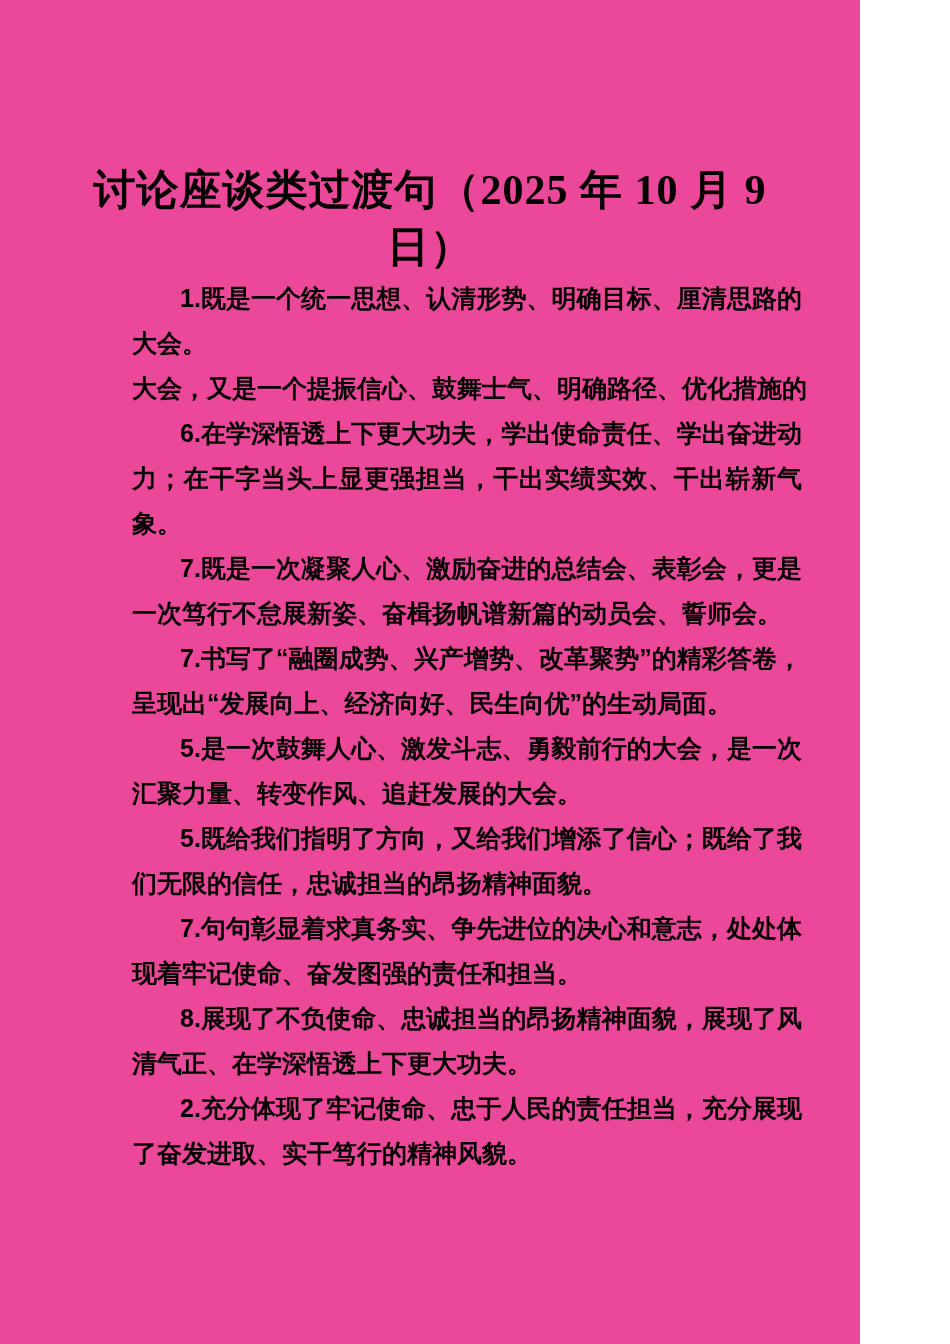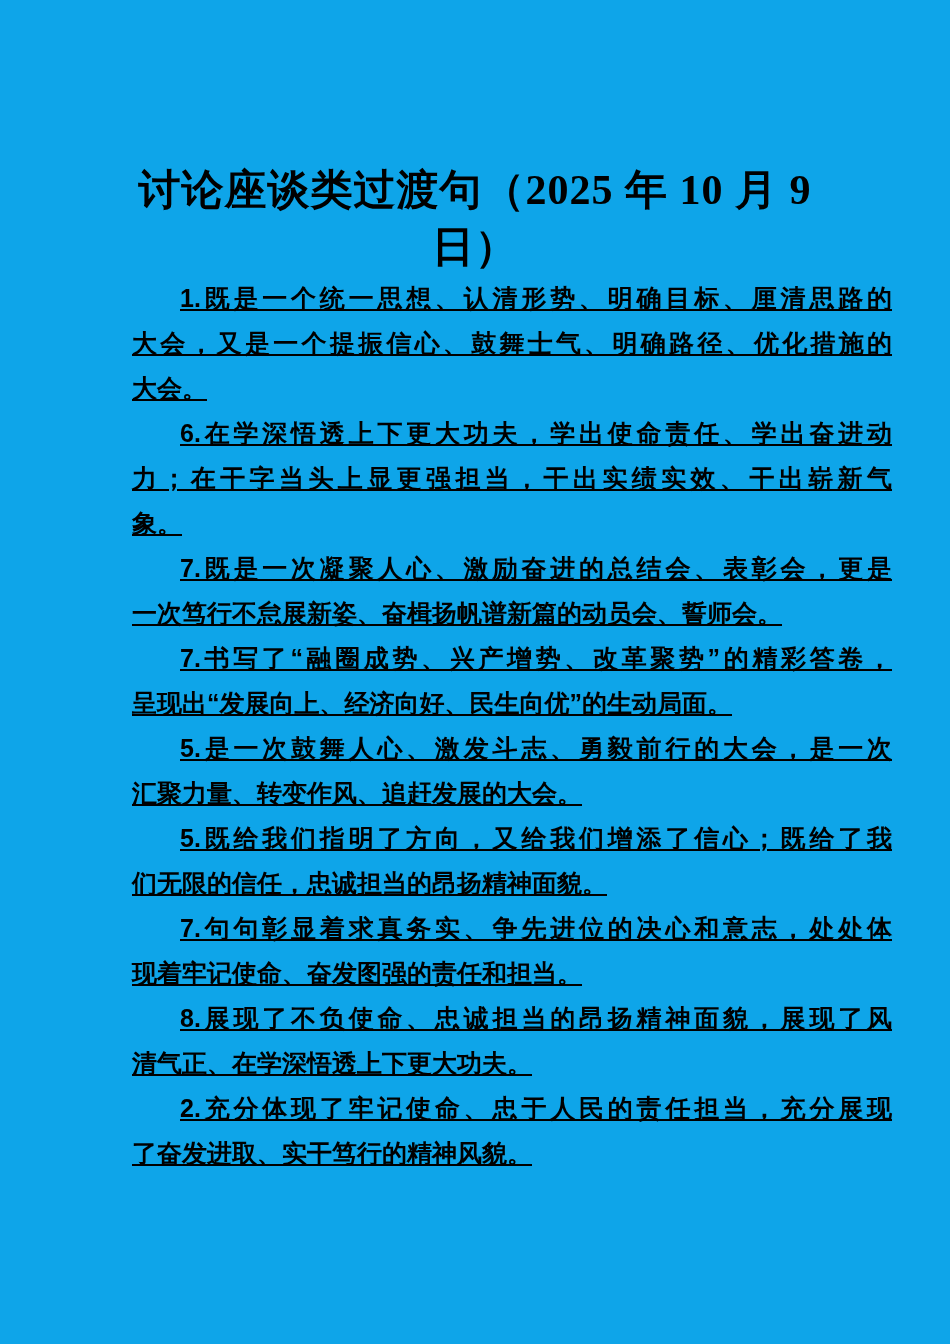--- a/index.html
+++ b/index.html
@@ -1,21 +1,21 @@
 <!DOCTYPE html>
 <html><head>
 <meta charset="utf-8">
 <style>
   html, body { margin: 0; padding: 0; }
   body { background: #ffffff; }
   .page {
     position: relative;
-    width: 950px;
+    width: 860px;
     height: 1344px;
-    background: #0ea5e9;
+    background: #ec4899;
     box-sizing: border-box;
     padding-top: 162px;
     overflow: hidden;
     color: #000000;
   }
   .title {
     margin: 0;
     text-align: center;
     font-family: "Liberation Serif", "DejaVu Serif", serif;
     font-weight: 700;
@@ -25,21 +25,20 @@
     color: #000000;
   }
   .doc-body {
     margin-top: 0;
     padding: 0 58px 0 132px;
     font-family: "Liberation Sans", "DejaVu Sans", sans-serif;
     font-weight: 700;
     font-size: 25px;
     line-height: 45px;
     color: #000000;
-    text-decoration: underline;
   }
   .para { margin: 0; }
   .line {
     text-align: justify;
     text-align-last: justify;
     white-space: nowrap;
     overflow: visible;
   }
   .line.first { padding-left: 48px; }
   .line.last {
@@ -51,22 +50,22 @@
 <body>
 
 <div class="page">
   <h1 class="title">
     <div>讨论座谈类过渡句（2025 年 10 月 9</div>
     <div>日）</div>
   </h1>
   <div class="doc-body">
       <div class="para">
         <div class="line first">1.既是一个统一思想、认清形势、明确目标、厘清思路的</div>
+        <div class="line last">大会。</div>
         <div class="line">大会，又是一个提振信心、鼓舞士气、明确路径、优化措施的</div>
-        <div class="line last">大会。</div>
       </div>
       <div class="para">
         <div class="line first">6.在学深悟透上下更大功夫，学出使命责任、学出奋进动</div>
         <div class="line">力；在干字当头上显更强担当，干出实绩实效、干出崭新气</div>
         <div class="line last">象。</div>
       </div>
       <div class="para">
         <div class="line first">7.既是一次凝聚人心、激励奋进的总结会、表彰会，更是</div>
         <div class="line last">一次笃行不怠展新姿、奋楫扬帆谱新篇的动员会、誓师会。</div>
       </div>

